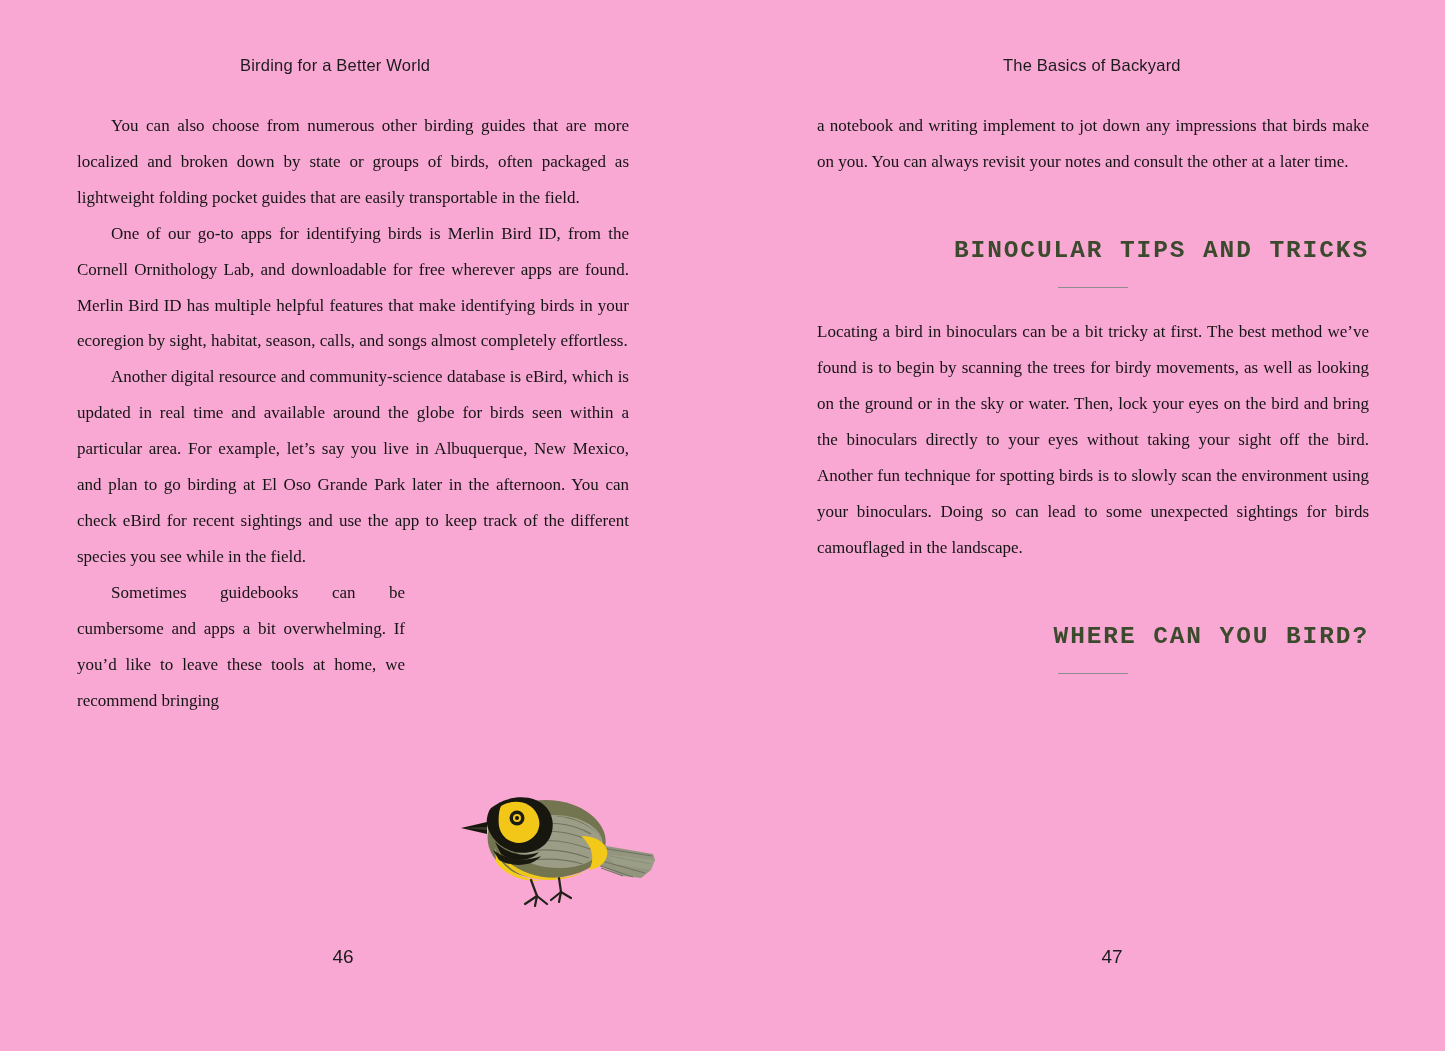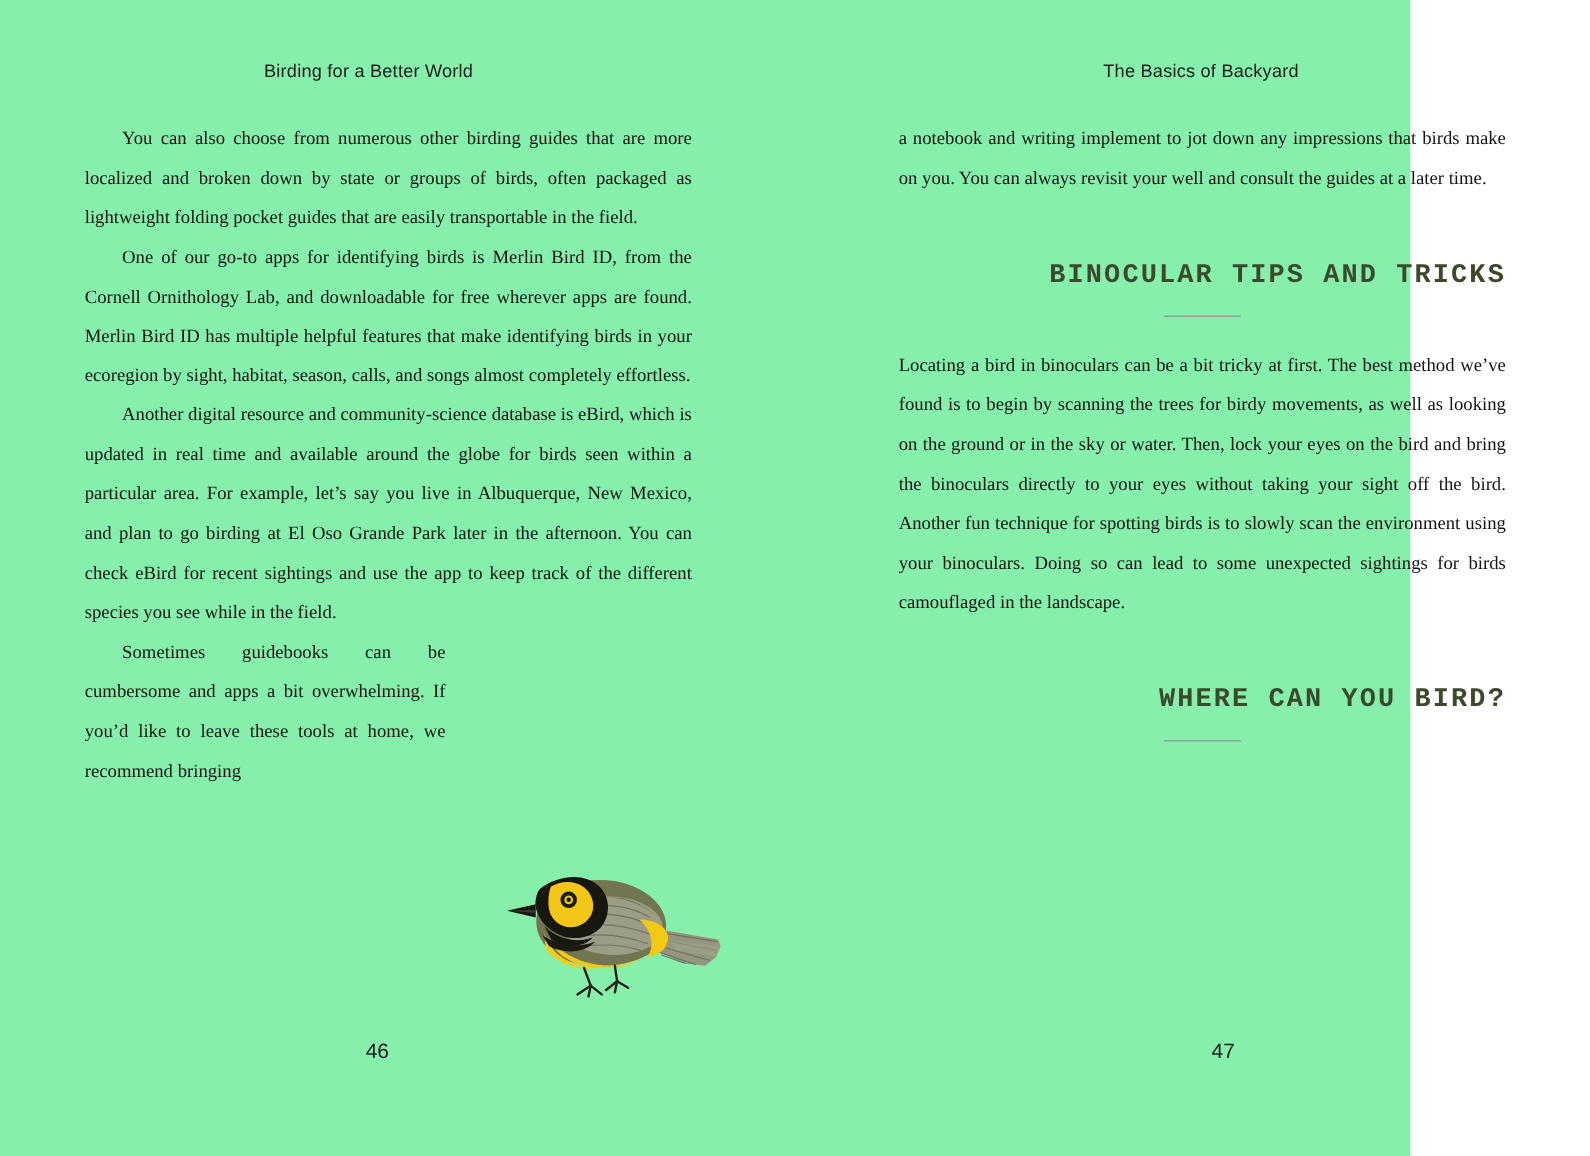--- a/index.html
+++ b/index.html
@@ -11,23 +11,23 @@
   body {
     width: 1445px;
     height: 1051px;
     font-family: "Liberation Serif", "DejaVu Serif", serif;
     color: #1a1a1a;
     overflow: hidden;
   }
 
   .spread {
     position: relative;
-    width: 1282px;
+    width: 1445px;
     height: 1051px;
-    background: #86efac;
+    background: #f9a8d4;
   }
 
   
   .page {
     position: absolute;
     top: 0;
     height: 1051px;
   }
   .page-left  { left: 0px;   width: 722px; }
   .page-right { left: 723px; width: 722px; }
@@ -217,21 +217,21 @@
 
     <div class="folio">46</div>
   </div>
 
   <div class="page page-right">
 
     <div class="running-head">The Basics of Backyard</div>
 
     <div class="textblock">
 
-      <p class="body noindent">a notebook and writing implement to jot down any impressions that birds make on you. You can always revisit your well and consult the guides at a later time.</p>
+      <p class="body noindent">a notebook and writing implement to jot down any impressions that birds make on you. You can always revisit your notes and consult the other at a later time.</p>
 
       <h2 class="section-head">Binocular Tips and Tricks</h2>
       <hr class="head-rule">
 
       <p class="body noindent">Locating a bird in binoculars can be a bit tricky at first. The best method we’ve found is to begin by scanning the trees for birdy movements, as well as looking on the ground or in the sky or water. Then, lock your eyes on the bird and bring the binoculars directly to your eyes without taking your sight off the bird. Another fun technique for spotting birds is to slowly scan the environment using your binoculars. Doing so can lead to some unexpected sightings for birds camouflaged in the landscape.</p>
 
       <h2 class="section-head">Where Can You Bird?</h2>
       <hr class="head-rule">
 
 

